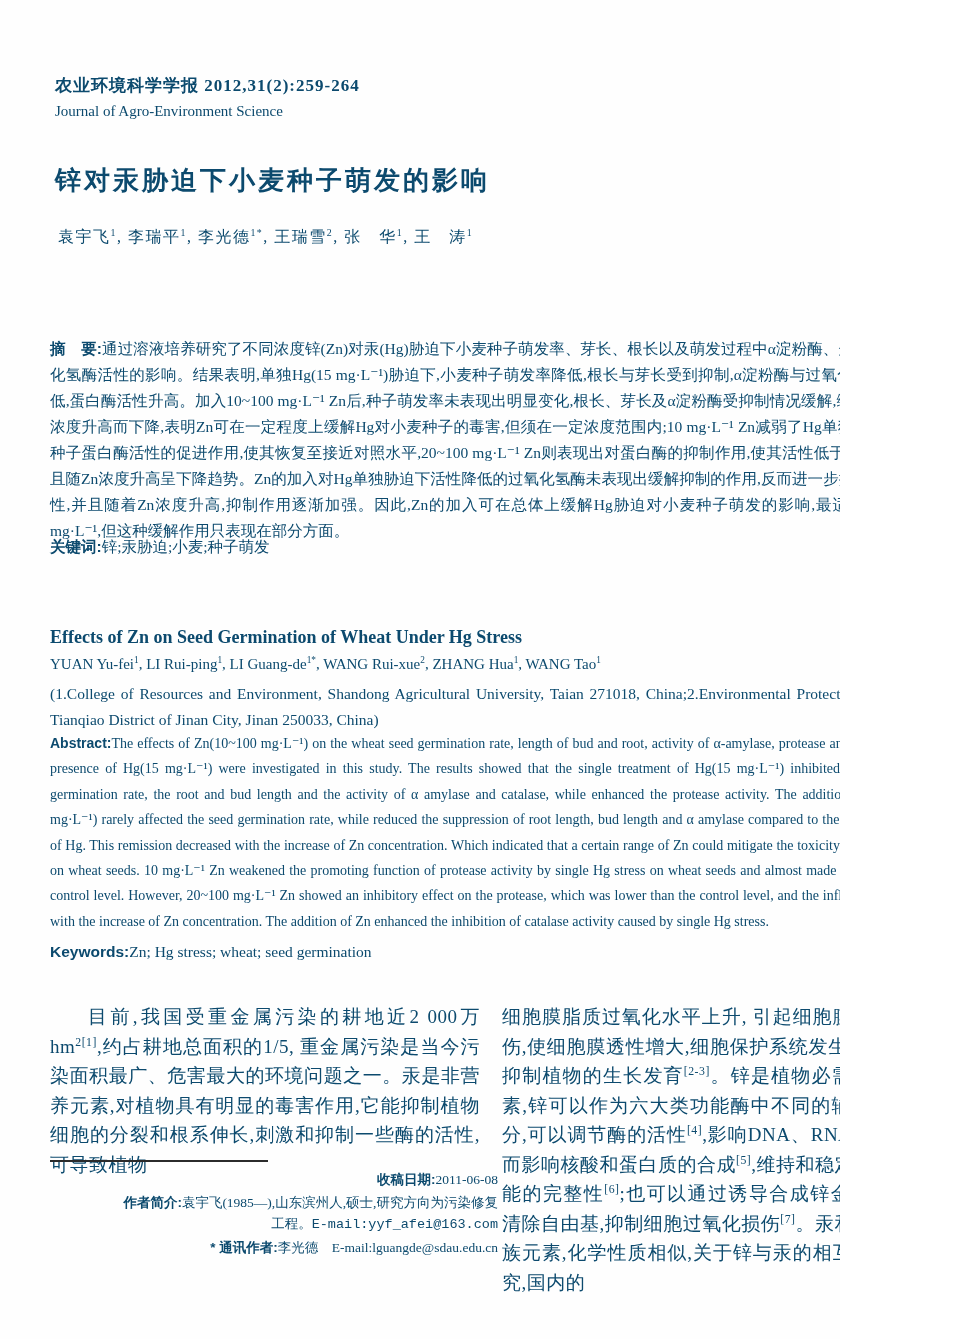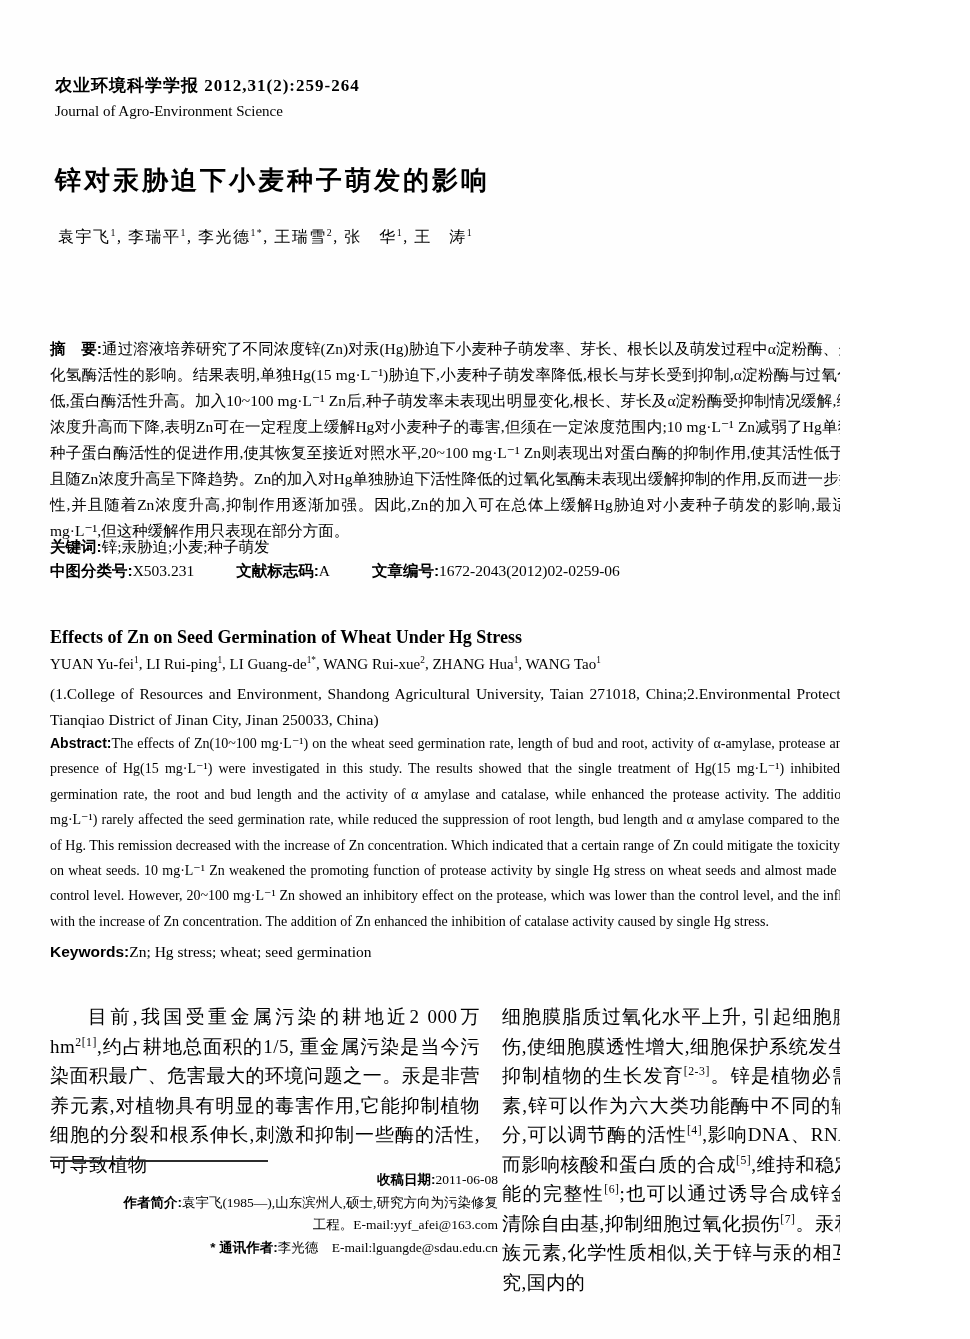--- a/index.html
+++ b/index.html
@@ -2,21 +2,21 @@
 <html><head>
 <meta charset="utf-8">
 <style>
   html, body { margin: 0; padding: 0; background: #ffffff; }
   .page {
     position: relative;
     width: 840px;
     height: 1339px;
     background: #fefefe;
     font-family: "Liberation Serif", "DejaVu Serif", serif;
-    color: #000000;
+    color: #0c4a6e;
     overflow: hidden;
   }
   sup { font-size: 0.62em; line-height: 0; }
 
   .journal-header { position: absolute; left: 55px; top: 74px; }
   .jh-cn { font-size: 17px; font-weight: bold; letter-spacing: 1px; }
   .jh-en { font-size: 15px; margin-top: 6px; }
 
   .title-cn {
     position: absolute; left: 55px; top: 163px;
@@ -63,21 +63,21 @@
   .col-left { position: absolute; left: 0; top: 0; width: 430px; }
   .col-right { position: absolute; left: 452px; top: 0; width: 430px; }
   .col p { margin: 0; }
   .col-left p { text-indent: 2em; }
 
   .footnote {
     position: absolute; left: 50px; top: 1160px; width: 448px;
     font-size: 13.5px; line-height: 22.5px; text-align: right;
   }
   .footnote-rule { width: 218px; border: 0; border-top: 2px solid #2b2b2b; margin: 0 0 7px 0; }
-  .fn-indent { padding-left: 68px; }
+  .fn-indent { padding-left: 68px; font-family: Liberation Mono, monospace; }
 </style>
 </head>
 <body>
 
 <div class="page">
 
   <div class="journal-header">
     <div class="jh-cn">农业环境科学学报  2012,31(2):259-264</div>
     <div class="jh-en">Journal of Agro-Environment Science</div>
   </div>
@@ -88,25 +88,20 @@
 
 
   <div class="abstract-cn">
     <span class="b-label">摘　要:</span><span>通过溶液培养研究了不同浓度锌(Zn)对汞(Hg)胁迫下小麦种子萌发率、芽长、根长以及萌发过程中α淀粉酶、蛋白酶、过氧化氢酶活性的影响。结果表明,单独Hg(15 mg·L⁻¹)胁迫下,小麦种子萌发率降低,根长与芽长受到抑制,α淀粉酶与过氧化氢酶活性降低,蛋白酶活性升高。加入10~100 mg·L⁻¹ Zn后,种子萌发率未表现出明显变化,根长、芽长及α淀粉酶受抑制情况缓解,缓解程度随Zn浓度升高而下降,表明Zn可在一定程度上缓解Hg对小麦种子的毒害,但须在一定浓度范围内;10 mg·L⁻¹ Zn减弱了Hg单独胁迫对小麦种子蛋白酶活性的促进作用,使其恢复至接近对照水平,20~100 mg·L⁻¹ Zn则表现出对蛋白酶的抑制作用,使其活性低于对照水平, 并且随Zn浓度升高呈下降趋势。Zn的加入对Hg单独胁迫下活性降低的过氧化氢酶未表现出缓解抑制的作用,反而进一步抑制了酶的活性,并且随着Zn浓度升高,抑制作用逐渐加强。因此,Zn的加入可在总体上缓解Hg胁迫对小麦种子萌发的影响,最适Zn浓度为10 mg·L⁻¹,但这种缓解作用只表现在部分方面。</span>
   </div>
 
   <div class="keywords-cn">
     <span class="b-label">关键词:</span><span>锌;汞胁迫;小麦;种子萌发</span>
   </div>
 
-  <div class="clc-line">
-    <span class="group"><span class="b-label">中图分类号:</span><span>X503.231</span></span>
-    <span class="group"><span class="b-label">文献标志码:</span><span>A</span></span>
-    <span class="group"><span class="b-label">文章编号:</span><span>1672-2043(2012)02-0259-06</span></span>
-  </div>
 
   <div class="en-title">Effects of Zn on Seed Germination of Wheat Under Hg Stress</div>
 
   <div class="en-authors"><span>YUAN Yu-fei</span><sup>1</sup><span>, LI Rui-ping</span><sup>1</sup><span>, LI Guang-de</span><sup>1*</sup><span>, WANG Rui-xue</span><sup>2</sup><span>, ZHANG Hua</span><sup>1</sup><span>, WANG Tao</span><sup>1</sup></div>
 
   <div class="en-affil">(1.College of Resources and Environment, Shandong Agricultural University, Taian 271018, China;2.Environmental Protection Agency of Tianqiao District of Jinan City, Jinan 250033, China)</div>
 
   <div class="en-abstract">
     <span class="b-label">Abstract:</span><span>The effects of Zn(10~100 mg·L⁻¹) on the wheat seed germination rate, length of bud and root, activity of α-amylase, protease and catalase in the presence of Hg(15 mg·L⁻¹) were investigated in this study. The results showed that the single treatment of Hg(15 mg·L⁻¹) inhibited the wheat seed germination rate, the root and bud length and the activity of α amylase and catalase, while enhanced the protease activity. The addition of Zn(10~100 mg·L⁻¹) rarely affected the seed germination rate, while reduced  the suppression of root length, bud length and α amylase compared to the single treatment of Hg. This remission decreased with the increase of Zn concentration. Which indicated that a certain range of Zn could mitigate the toxicity produced by Hg on wheat seeds. 10 mg·L⁻¹ Zn weakened the promoting function of protease activity by single Hg stress on wheat seeds and almost made it go back to the control level. However, 20~100 mg·L⁻¹ Zn showed an inhibitory effect on the protease, which was lower than the control level, and the influence decreased with the increase of Zn concentration. The addition of Zn enhanced the inhibition of catalase activity caused by single Hg stress.</span>
   </div>

